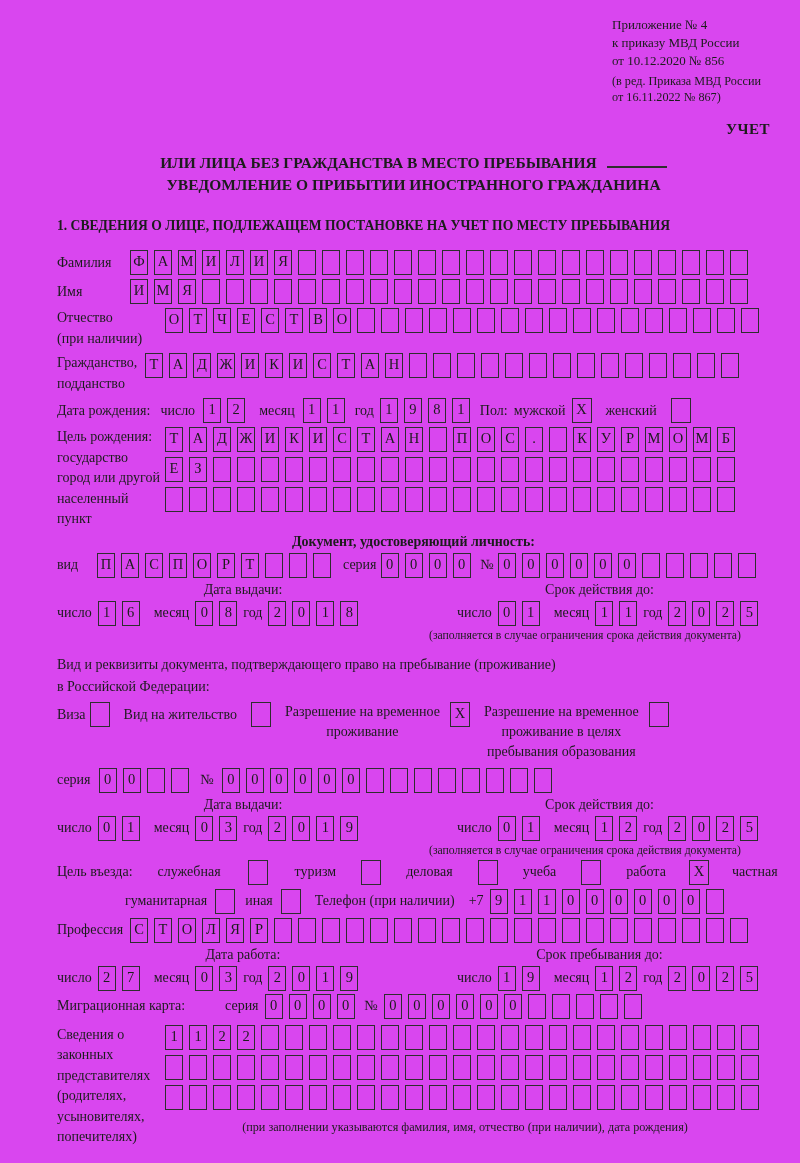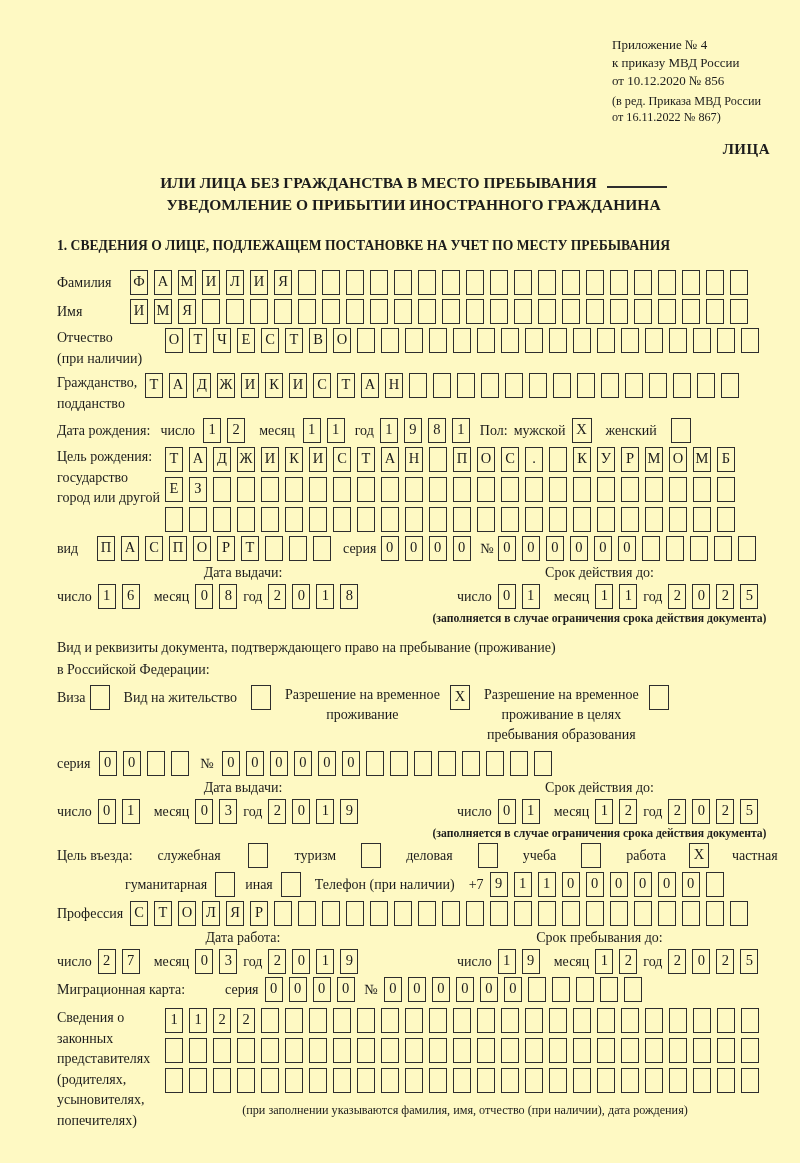--- a/index.html
+++ b/index.html
@@ -1,20 +1,20 @@
 <!DOCTYPE html>
 <html><head>
 <meta charset="utf-8">
 <style>
   * { margin:0; padding:0; box-sizing:border-box; }
   html,body { background:#ffffff; }
   .page {
-    width:800px; height:1163px; background:#fef9c3; color:#1c1c1c;
+    width:800px; height:1163px; background:#d946ef; color:#1c1c1c;
     font-family:"Liberation Serif","DejaVu Serif",serif;
-    padding:36px 30px 16px 57px; overflow:hidden; position:relative;
+    padding:16px 30px 16px 57px; overflow:hidden; position:relative;
   }
   .hdr { margin-left:555px; font-size:13px; line-height:18px; white-space:nowrap; }
   .amend { margin-left:555px; font-size:12.2px; line-height:16px; margin-top:3px; white-space:nowrap; }
   .forma { text-align:right; font-weight:bold; font-size:15px; margin-top:16px; letter-spacing:.5px; }
   .title { text-align:center; font-weight:bold; font-size:15.5px; line-height:22px; margin-top:14px; }
   .uline { display:inline-block; width:60px; border-bottom:2.2px solid #2e2e2e; height:14px; margin-left:10px; }
   .sechead { font-weight:bold; font-size:13.6px; margin-top:22px; }
   .rows { margin-top:16px; }
   .row { display:flex; align-items:center; margin-bottom:4px; }
   .rowtop { display:flex; align-items:flex-start; margin-bottom:4px; }
@@ -32,42 +32,42 @@
   }
   .stack { display:flex; flex-direction:column; gap:5px; }
   .twocol { display:flex; margin-top:3px; margin-bottom:3px; }
   .colL { width:372px; flex:none; }
   .colR { flex:1; }
   .dghead { text-align:center; font-size:14px; margin-bottom:3px; }
   .dgrow { display:flex; align-items:center; }
   .dgl { font-size:14px; margin-right:6px; flex:none; }
   .gap8 { margin-left:8px; } .gap4 { margin-left:4px; } .gap6 { margin-left:6px; }
   .gap10 { margin-left:10px; } .gap14 { margin-left:14px; } .gap40 { margin-left:40px; }
-  .note { font-size:11.7px; text-align:center; margin-top:3px;font-weight:bold; }
+  .note { font-size:11.7px; margin-top:3px; }
   .para { font-size:14px; line-height:22px; margin-top:12px; }
   .cbrow { display:flex; align-items:flex-start; margin-top:4px; margin-bottom:6px; }
   .cbl { font-size:14px; line-height:25px; flex:none; }
   .cbl2 { font-size:14px; line-height:20px; text-align:center; flex:none; }
   .gnote { font-size:12.2px; text-align:center; margin-top:5px; }
 </style>
 </head>
 <body>
 
 <div class="page">
 
   <div class="hdr">
     <div>Приложение № 4</div>
     <div>к приказу МВД России</div>
     <div>от 10.12.2020 № 856</div>
   </div>
   <div class="amend">
     <div>(в ред. Приказа МВД России</div>
     <div>от 16.11.2022 № 867)</div>
   </div>
-  <div class="forma">ЛИЦА</div>
+  <div class="forma">УЧЕТ</div>
 
   <div class="title">
     <div><span>ИЛИ ЛИЦА БЕЗ ГРАЖДАНСТВА В МЕСТО ПРЕБЫВАНИЯ</span><span class="uline"></span></div>
     <div>УВЕДОМЛЕНИЕ О ПРИБЫТИИ ИНОСТРАННОГО ГРАЖДАНИНА</div>
   </div>
 
   <div class="sechead">1. СВЕДЕНИЯ О ЛИЦЕ, ПОДЛЕЖАЩЕМ ПОСТАНОВКЕ НА УЧЕТ ПО МЕСТУ ПРЕБЫВАНИЯ</div>
 
   <div class="rows">
 
@@ -227,20 +227,21 @@
       <span class="cb gap6">X</span>
       <span class="lbl gap14">женский</span>
       <span class="cb gap14">&nbsp;</span>
     </div>
 
     <div class="rowtop">
       <span class="lblcol w2">
         <div>Цель рождения:</div>
         <div>государство</div>
         <div>город или другой</div>
+        <div>населенный пункт</div>
       </span>
       <span class="stack">
         <span class="boxrow">
             <span class="cell">Т</span>
             <span class="cell">А</span>
             <span class="cell">Д</span>
             <span class="cell">Ж</span>
             <span class="cell">И</span>
             <span class="cell">К</span>
             <span class="cell">И</span>
@@ -310,20 +311,21 @@
             <span class="cell">&nbsp;</span>
             <span class="cell">&nbsp;</span>
             <span class="cell">&nbsp;</span>
             <span class="cell">&nbsp;</span>
             <span class="cell">&nbsp;</span>
             <span class="cell">&nbsp;</span>
           </span>
       </span>
     </div>
 
+    <div class="dghead" style="font-weight:bold; margin-top:2px;">Документ, удостоверяющий личность:</div>
     <div class="row">
       <span class="lbl" style="width:40px;">вид</span>
       <span class="boxrow">
           <span class="cell">П</span>
           <span class="cell">А</span>
           <span class="cell">С</span>
           <span class="cell">П</span>
           <span class="cell">О</span>
           <span class="cell">Р</span>
           <span class="cell">Т</span>

